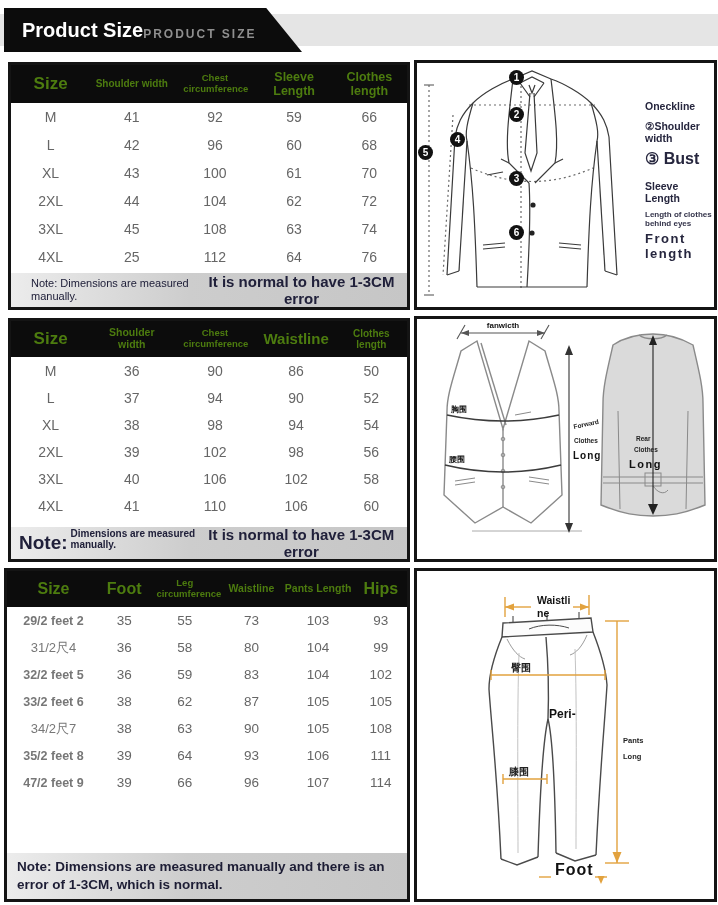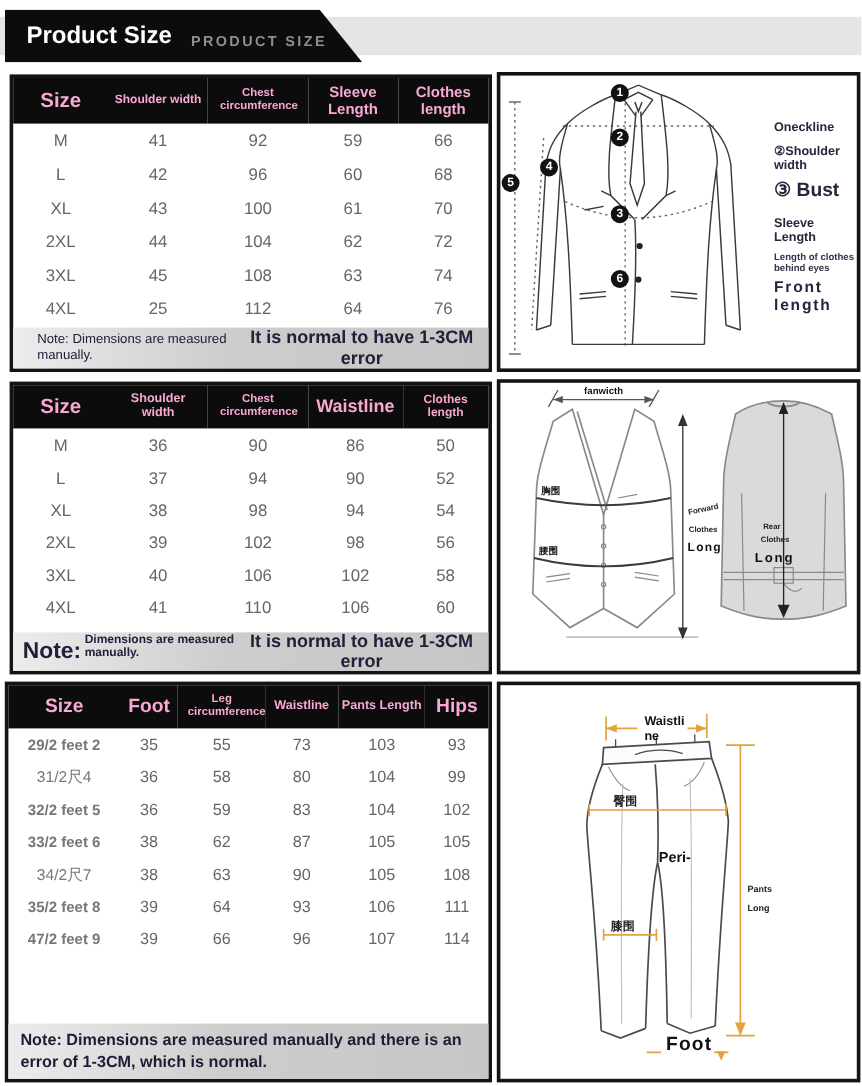--- a/index.html
+++ b/index.html
@@ -1,37 +1,37 @@
 <!DOCTYPE html>
 <html><head>
 <meta charset="utf-8">
 <style>
   * { margin:0; padding:0; box-sizing:border-box; }
   html,body { width:718px; height:905px; background:#fff; font-family:"Liberation Sans",sans-serif; position:relative; overflow:hidden; }
 
   
   .header-strip { position:absolute; left:0; top:14px; width:718px; height:32px; background:#e5e5e5; }
   .header-banner { position:absolute; left:4px; top:8px; width:298px; height:44px; background:#0c0c0c;
-    clip-path:polygon(0 0,88% 0,100% 100%,0 100%); display:flex; align-items:center; padding-left:18px; gap:16px; }
+    clip-path:polygon(0 0,88% 0,100% 100%,0 100%); display:flex; align-items:center; padding-left:18px; gap:0; }
   .header-title { font-size:20px; font-weight:bold; color:#fff; }
   .header-subtitle { font-size:12px; font-weight:bold; color:#8f8f8f; letter-spacing:2px; padding-top:7px; }
 
   
   .box { position:absolute; background:#fff; border:3px solid #141414; }
   #table1   { left:8px;   top:62px;  width:402px; height:248px; }
   #diagram1 { left:414px; top:60px;  width:303px; height:250px; }
   #table2   { left:8px;   top:318px; width:402px; height:244px; }
   #diagram2 { left:414px; top:316px; width:303px; height:246px; }
   #table3   { left:4px;   top:568px; width:406px; height:334px; }
   #diagram3 { left:414px; top:568px; width:303px; height:334px; }
 
   
   table { width:100%; border-collapse:collapse; table-layout:fixed; }
   thead tr { background:#0c0c0c; }
-  th { color:#f9a8d4; font-weight:bold; text-align:center; vertical-align:middle; line-height:1.12; padding:2px 1px; }
+  th { color:#4d7c0f; font-weight:bold; text-align:center; vertical-align:middle; line-height:1.12; padding:2px 1px; }
   td { text-align:center; color:#666; vertical-align:middle; }
 
   .t1 thead th { height:38px; }
   .t1 td { height:28px; font-size:14px; }
   .t1 th:nth-child(1){ width:20%; font-size:17px; }
   .t1 th:nth-child(2){ width:21%; font-size:10px; }
   .t1 th:nth-child(3){ width:21%; font-size:9.5px; padding:0 10px; }
   .t1 th:nth-child(4){ width:19%; font-size:12.5px; padding:0 12px; }
   .t1 th:nth-child(5){ width:19%; font-size:12.5px; padding:0 12px; }
 

